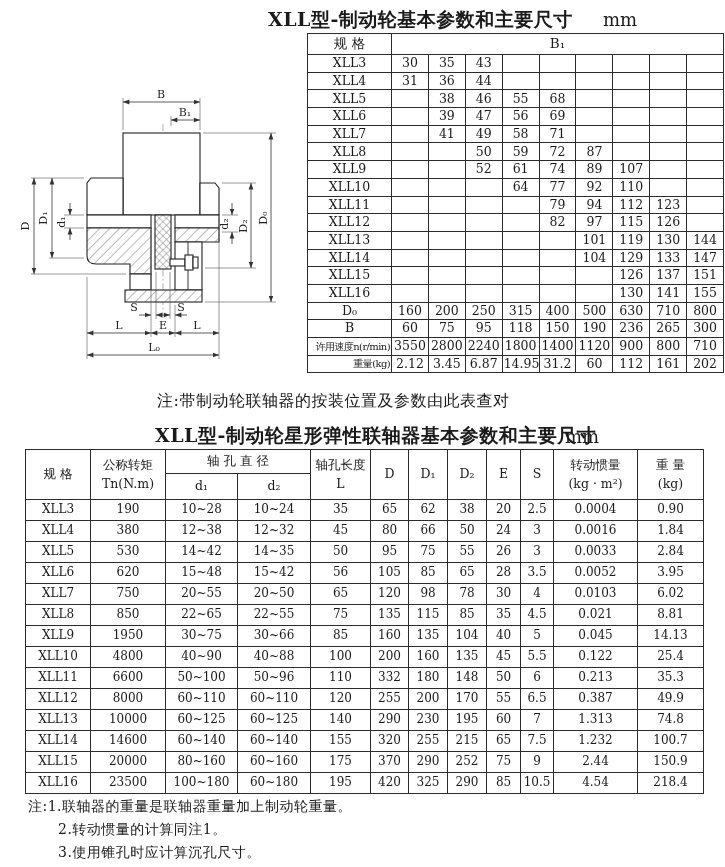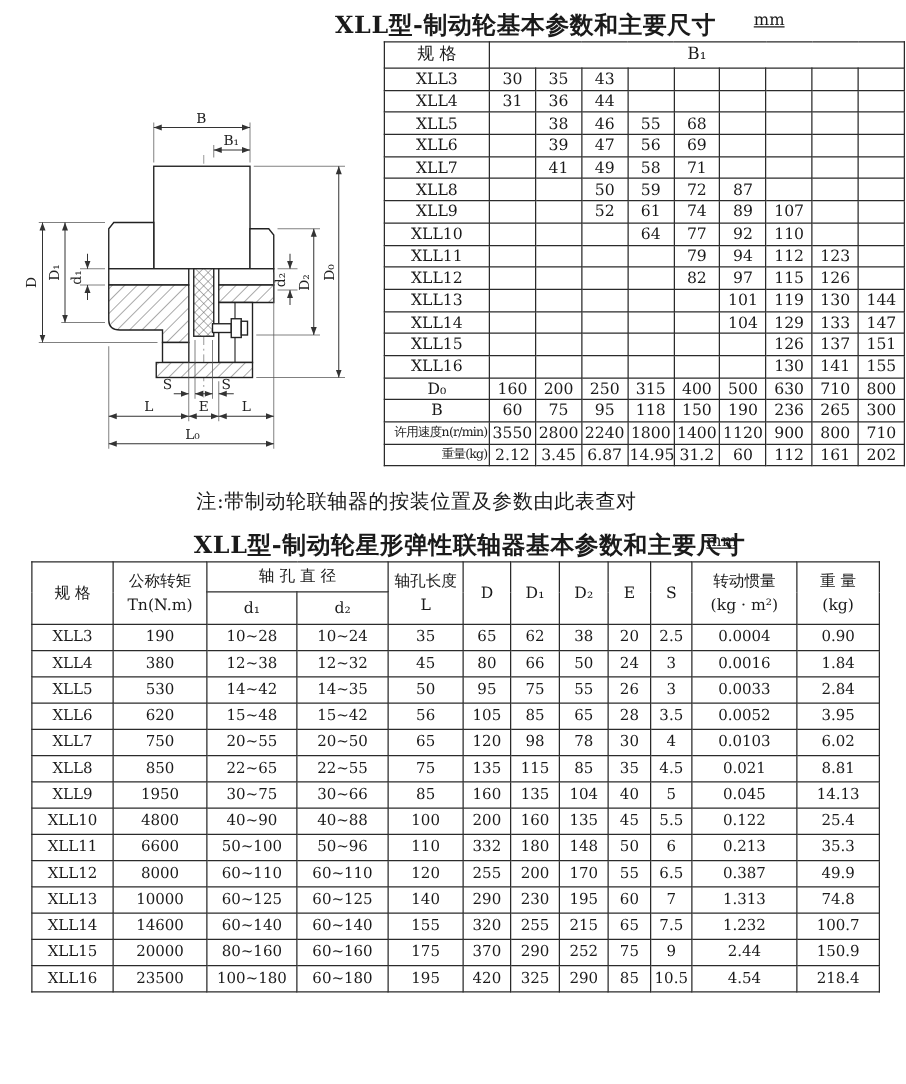--- a/index.html
+++ b/index.html
@@ -2,21 +2,21 @@
 <html><head>
 <meta charset="utf-8">
 <style>
   html,body{margin:0;padding:0;background:#ffffff;}
   .page{
     position:relative;width:725px;height:867px;background:#ffffff;
     font-family:"DejaVu Serif","Liberation Serif",serif;color:#1a1a1a;overflow:hidden;
   }
   .abs{position:absolute;}
   .doc-title{font-size:19px;font-weight:bold;letter-spacing:0.5px;}
-  .unit{font-size:13px;text-decoration:underline;}
+  .unit{font-size:18px;}
   .note{font-size:16px;letter-spacing:0.5px;}
 
   
   table{border-collapse:collapse;table-layout:fixed;background:#fff;}
   td,th{border:1px solid #2b2b2b;text-align:center;vertical-align:middle;
         padding:0 1px;font-weight:normal;font-size:12.5px;line-height:1.15;
         overflow:hidden;white-space:nowrap;}
   .t1{width:416px;border:1.5px solid #222;}
   .t1 .hrow td{height:20px;font-size:13.5px;}
   .t1 tr td{height:16.7px;}
@@ -610,14 +610,19 @@
           <td>325</td>
           <td>290</td>
           <td>85</td>
           <td>10.5</td>
           <td>4.54</td>
           <td>218.4</td>
         </tr>
       </tbody>
   </table>
 
+  <div class="abs fnotes" style="left:28px;top:795px;">
+    <div>注:1.联轴器的重量是联轴器重量加上制动轮重量。</div>
+    <div class="ind">2.转动惯量的计算同注1。</div>
+    <div class="ind">3.使用锥孔时应计算沉孔尺寸。</div>
+  </div>
 
 </div>
 
 </body></html>

